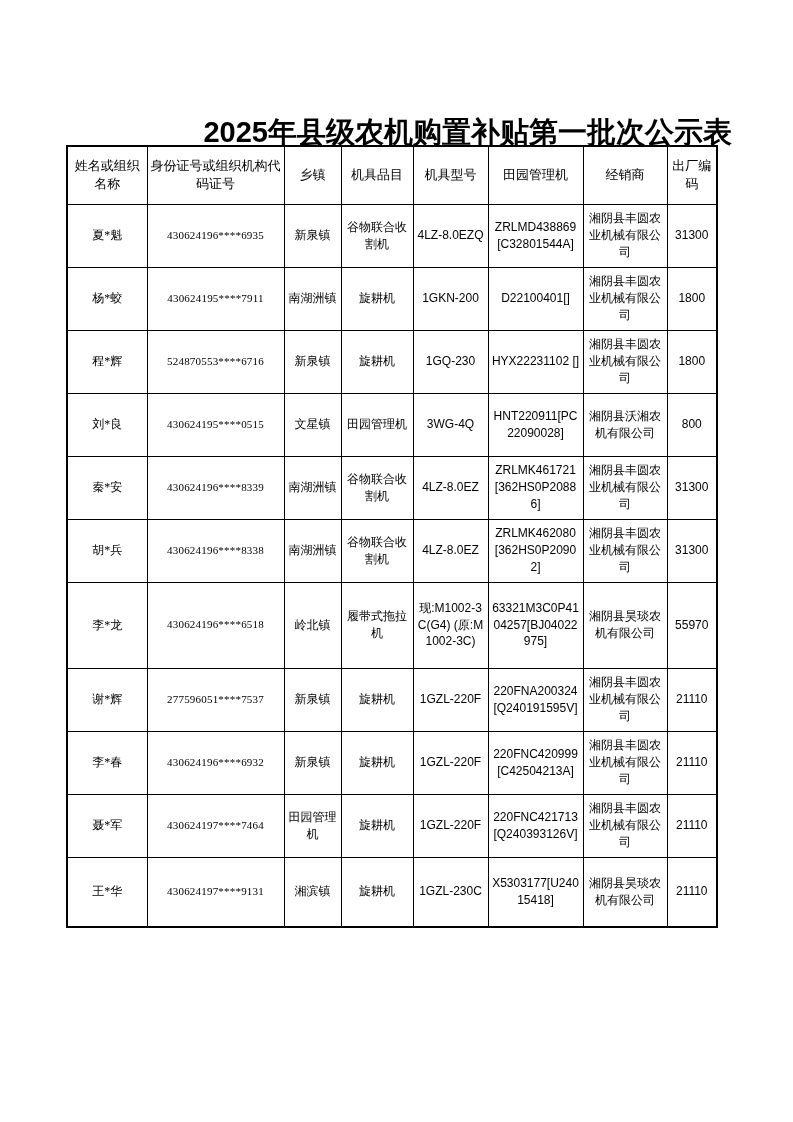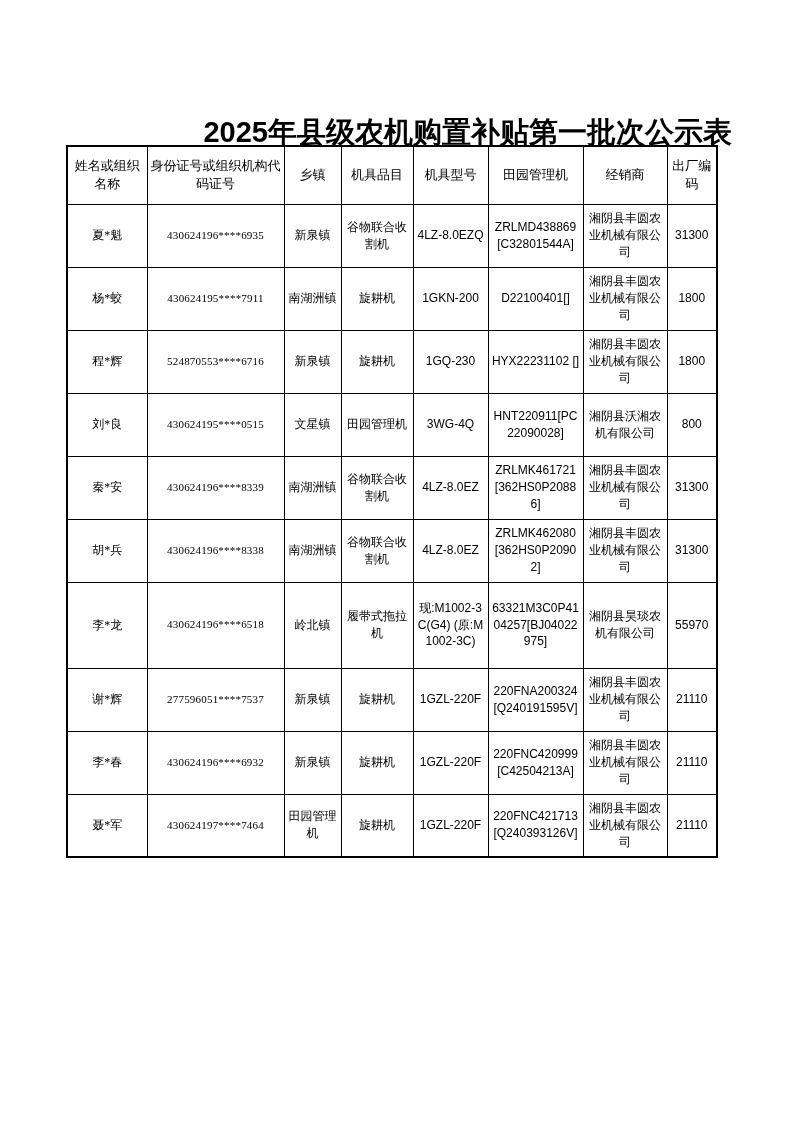--- a/index.html
+++ b/index.html
@@ -189,16 +189,26 @@
         <tr class="row-11">
           <td class="col-name">聂*军</td>
           <td class="col-id">430624197****7464</td>
           <td class="col-town">田园管理机</td>
           <td class="col-category">旋耕机</td>
           <td class="col-model">1GZL-220F</td>
           <td class="col-serial">220FNC421713[Q240393126V]</td>
           <td class="col-dealer">湘阴县丰圆农业机械有限公司</td>
           <td class="col-subsidy">21110</td>
         </tr>
+        <tr class="row-12">
+          <td class="col-name">王*华</td>
+          <td class="col-id">430624197****9131</td>
+          <td class="col-town">湘滨镇</td>
+          <td class="col-category">旋耕机</td>
+          <td class="col-model">1GZL-230C</td>
+          <td class="col-serial">X5303177[U24015418]</td>
+          <td class="col-dealer">湘阴县昊琰农机有限公司</td>
+          <td class="col-subsidy">21110</td>
+        </tr>
       </tbody>
   </table>
 
 </div>
 
 </body></html>

